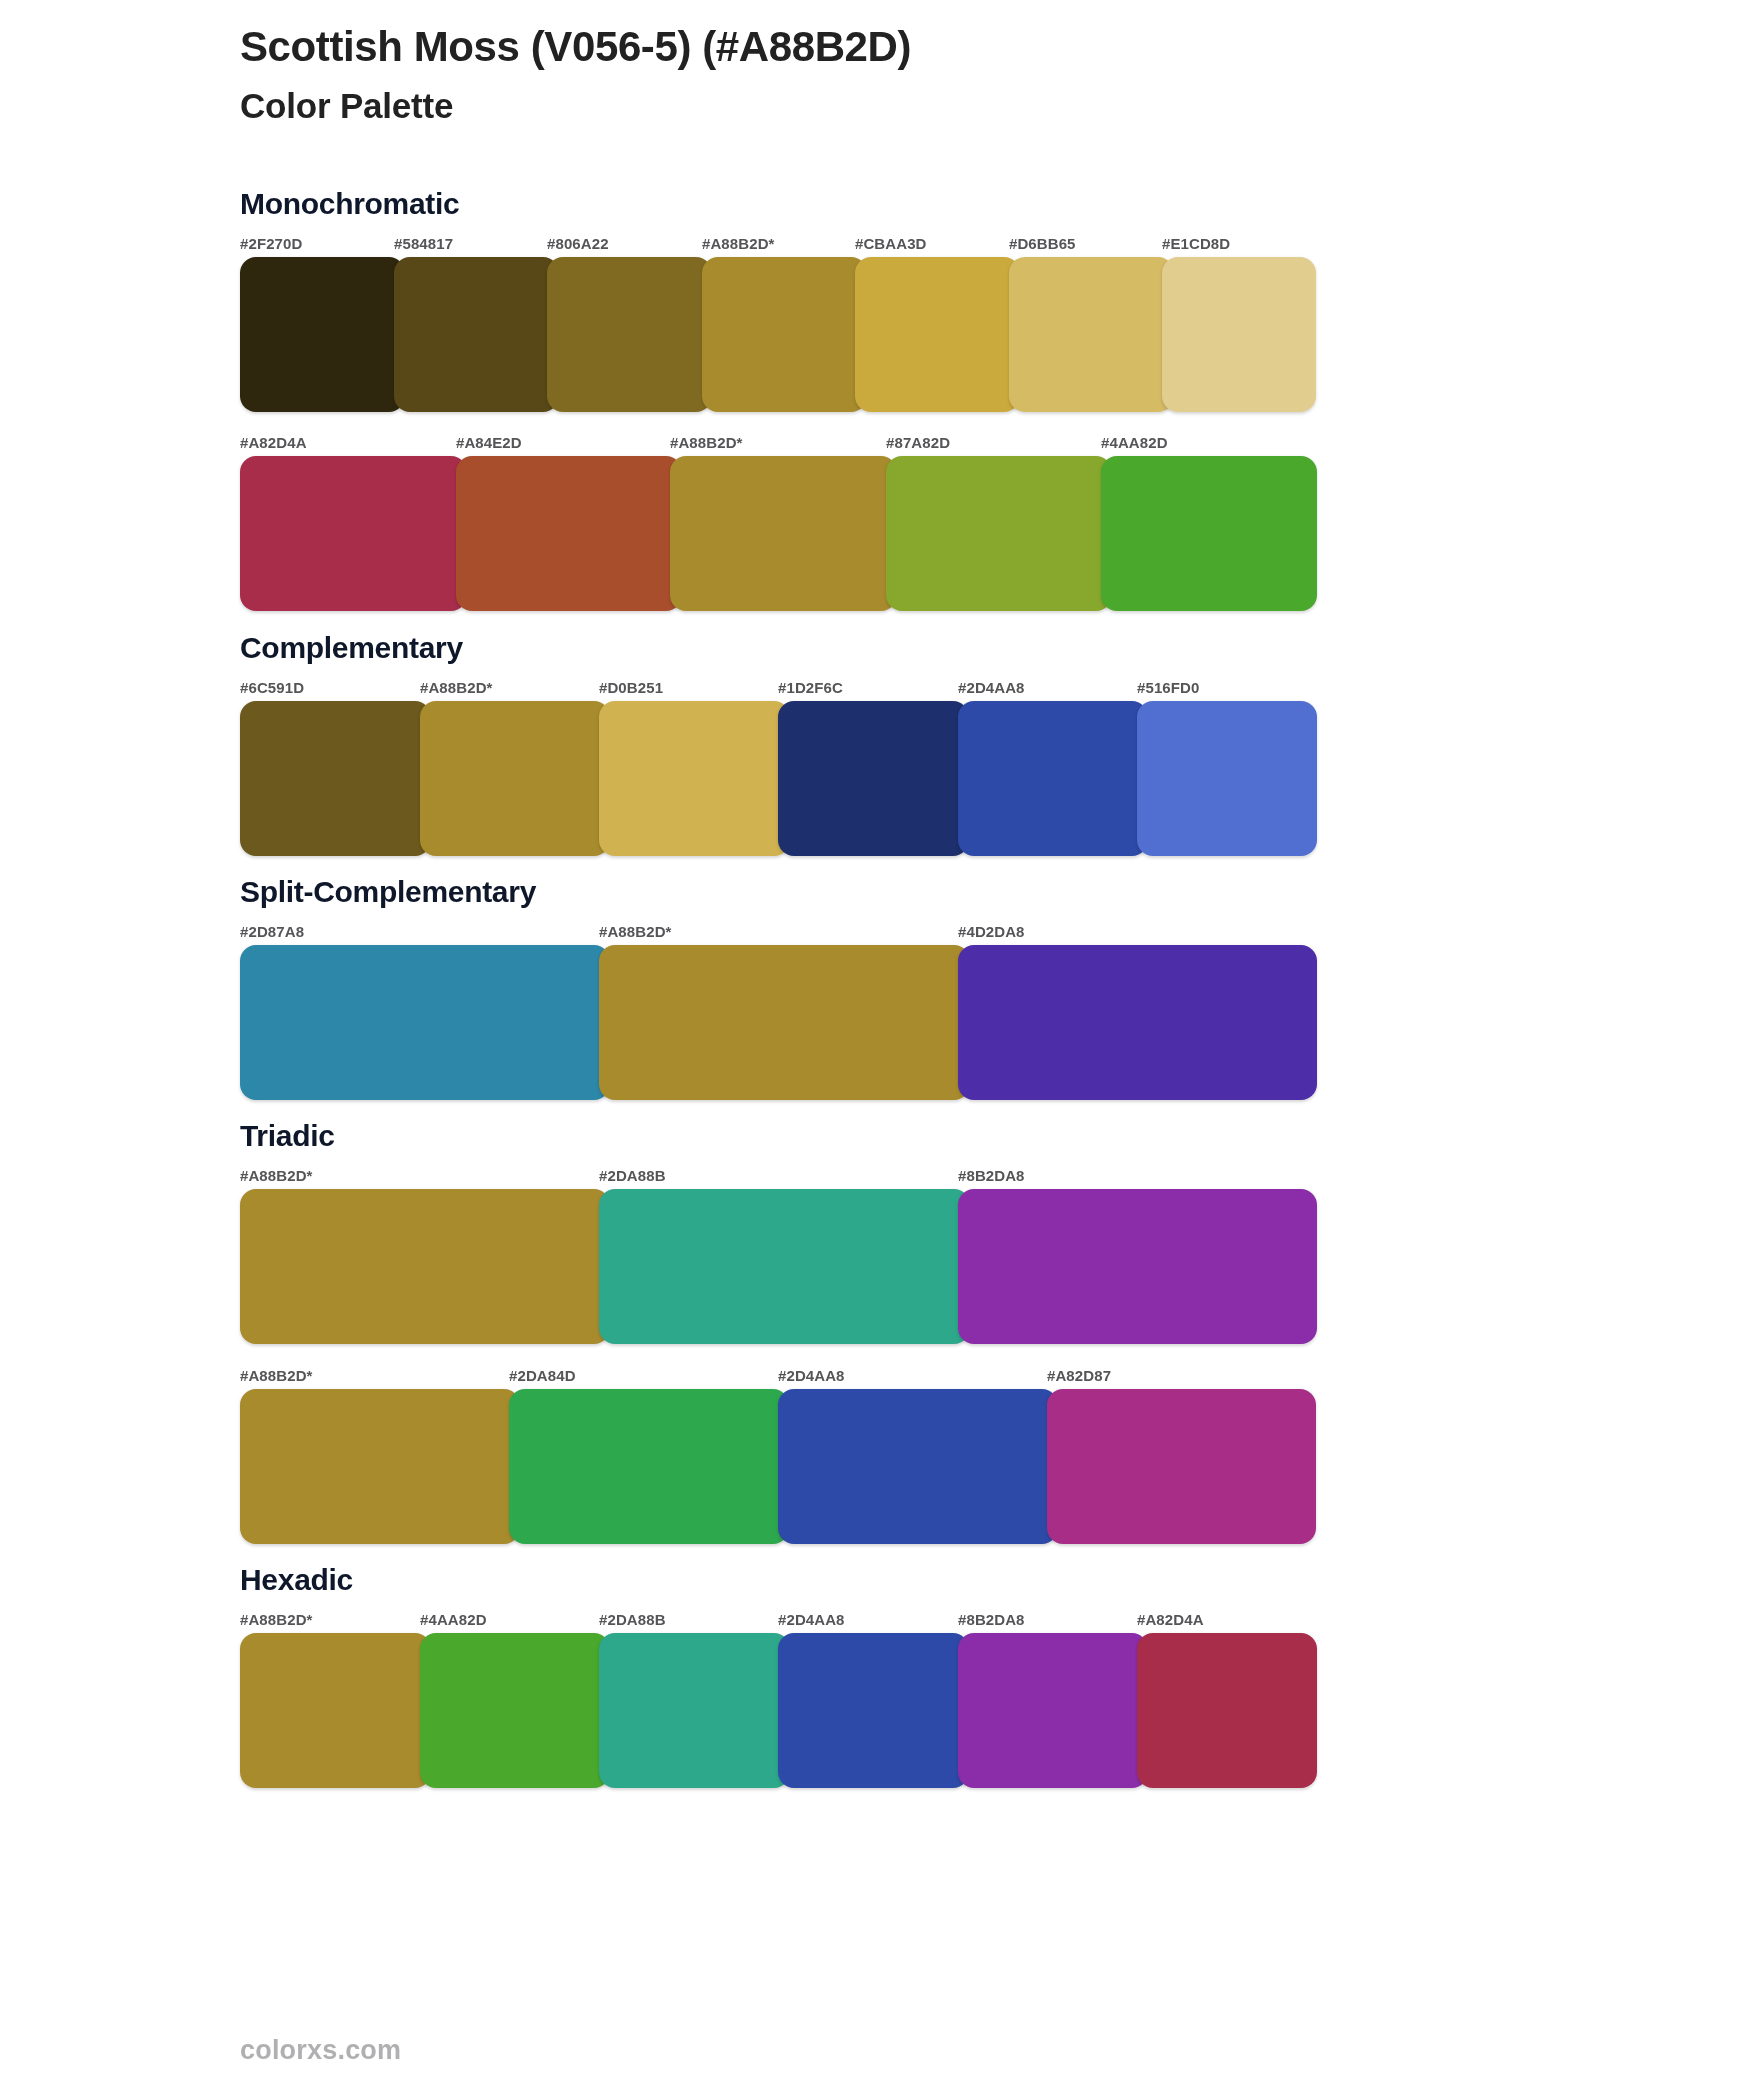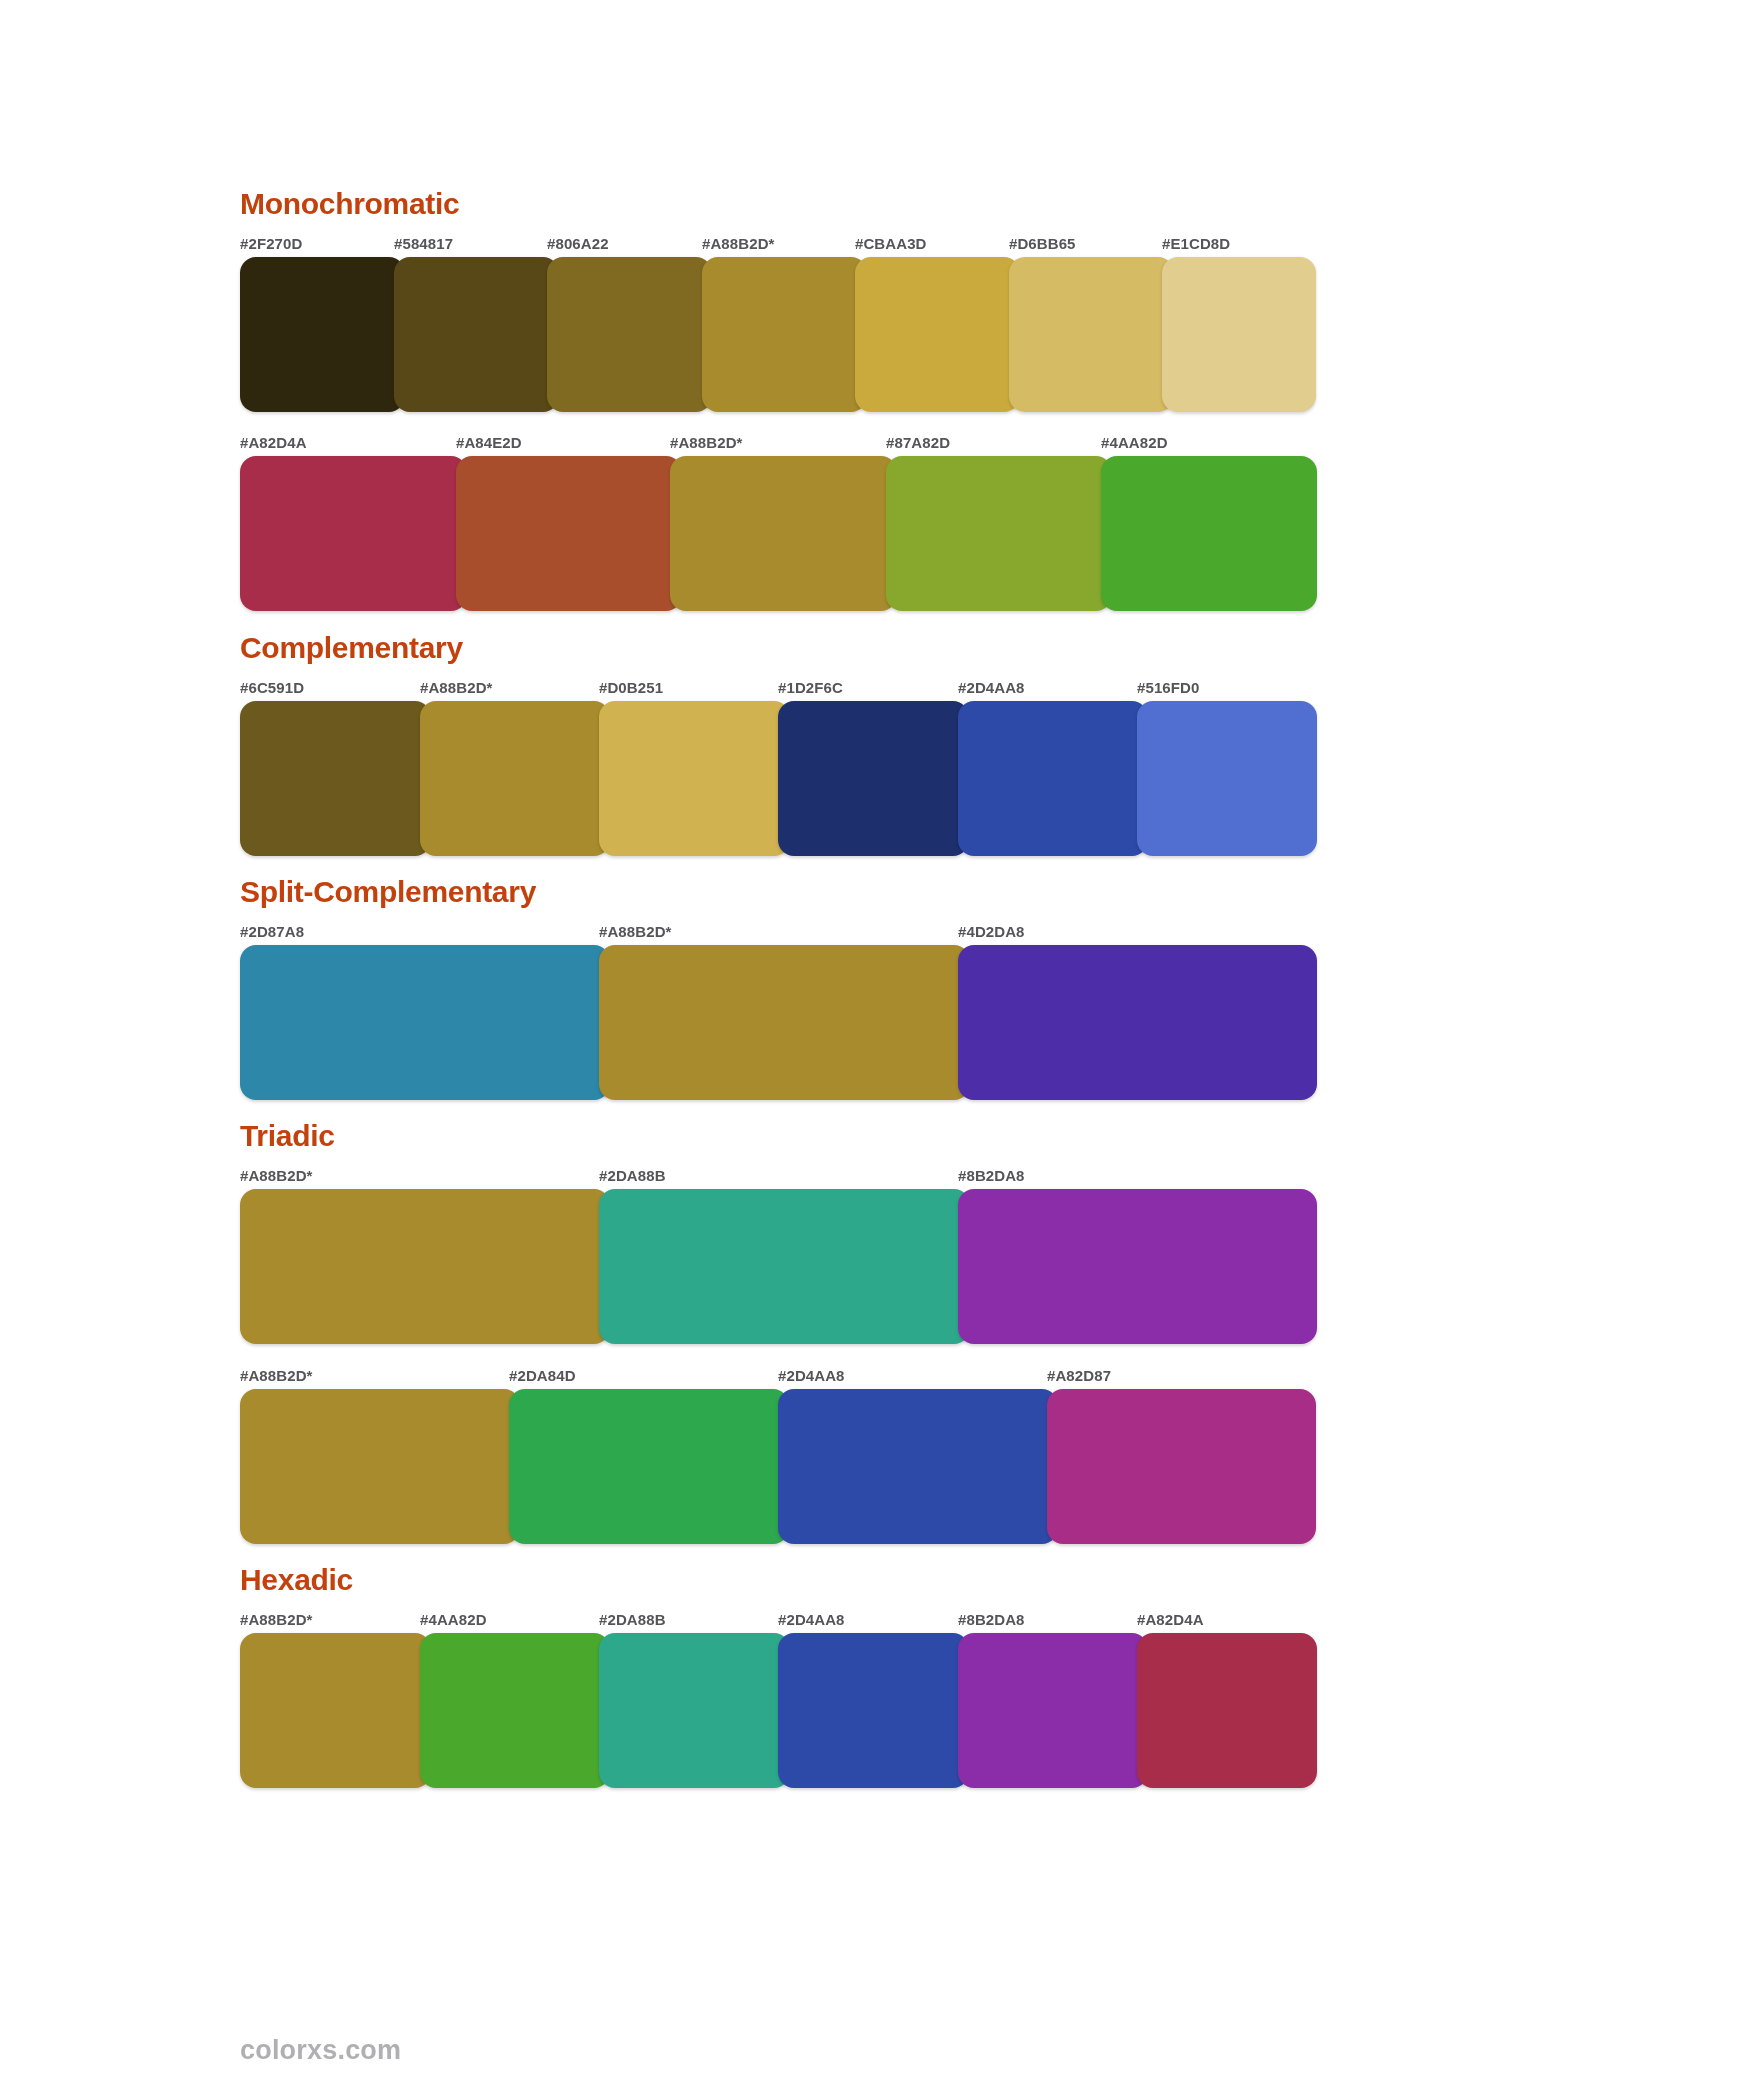--- a/index.html
+++ b/index.html
@@ -48,21 +48,21 @@
     left:240px;
     top:185px;
     width:1077px;
   }
 
   .section { position:relative; margin-bottom:17.6px; }
 
   .section-title {
     font-size:30px;
     font-weight:bold;
-    color:#c2410c;
+    color:#0f172a;
     letter-spacing:-0.3px;
     line-height:1.25;
     margin-bottom:7.2px;
   }
 
   
   .hex-row {
     position:relative;
     height:27px;
     width:1077px;
@@ -103,20 +103,24 @@
     font-weight:bold;
     color:#b0b0b2;
     letter-spacing:0.2px;
   }
 </style>
 </head>
 <body>
 
 <div class="page">
 
+  <div class="header">
+    <div class="page-title">Scottish Moss (V056-5) (#A88B2D)</div>
+    <div class="page-subtitle">Color Palette</div>
+  </div>
 
   <div class="sections" id="sections-root">
       <div class="section">
         <div class="section-title">Monochromatic</div>
         <div class="hex-row">
           <div class="hex-label" style="left: 0px;">#2F270D</div>
           <div class="hex-label" style="left: 154px;">#584817</div>
           <div class="hex-label" style="left: 307px;">#806A22</div>
           <div class="hex-label" style="left: 462px;">#A88B2D*</div>
           <div class="hex-label" style="left: 615px;">#CBAA3D</div>

